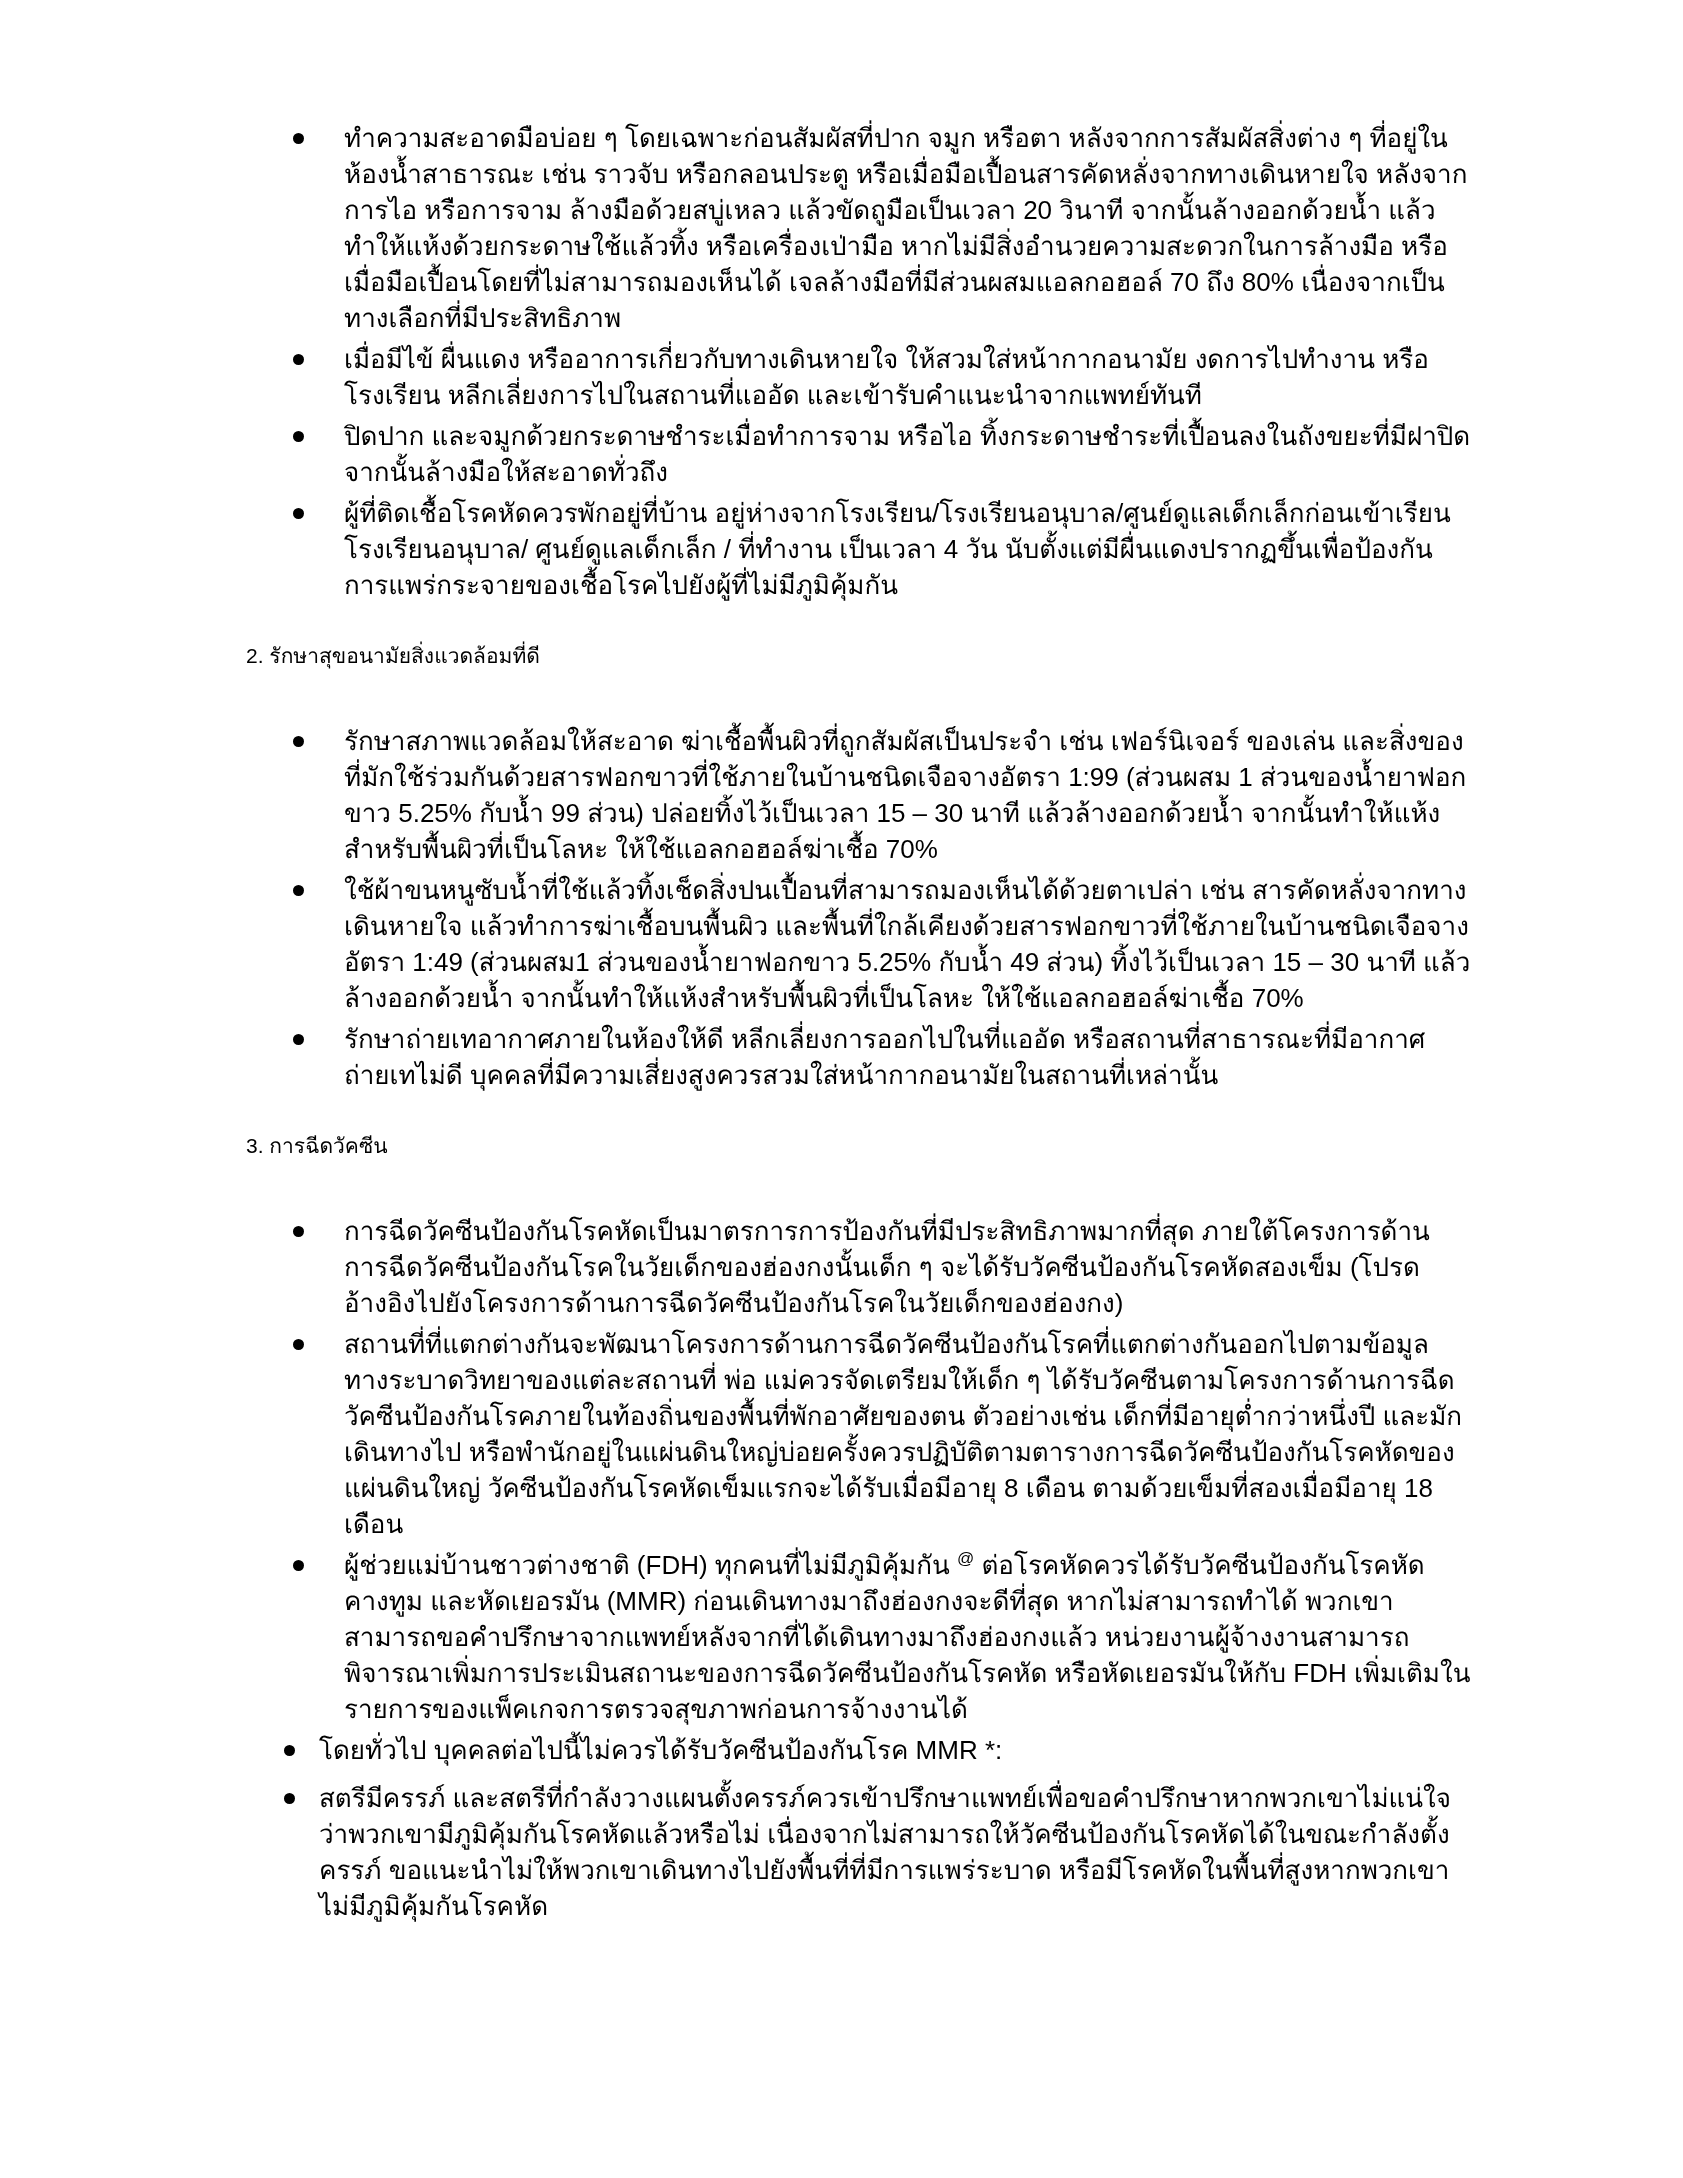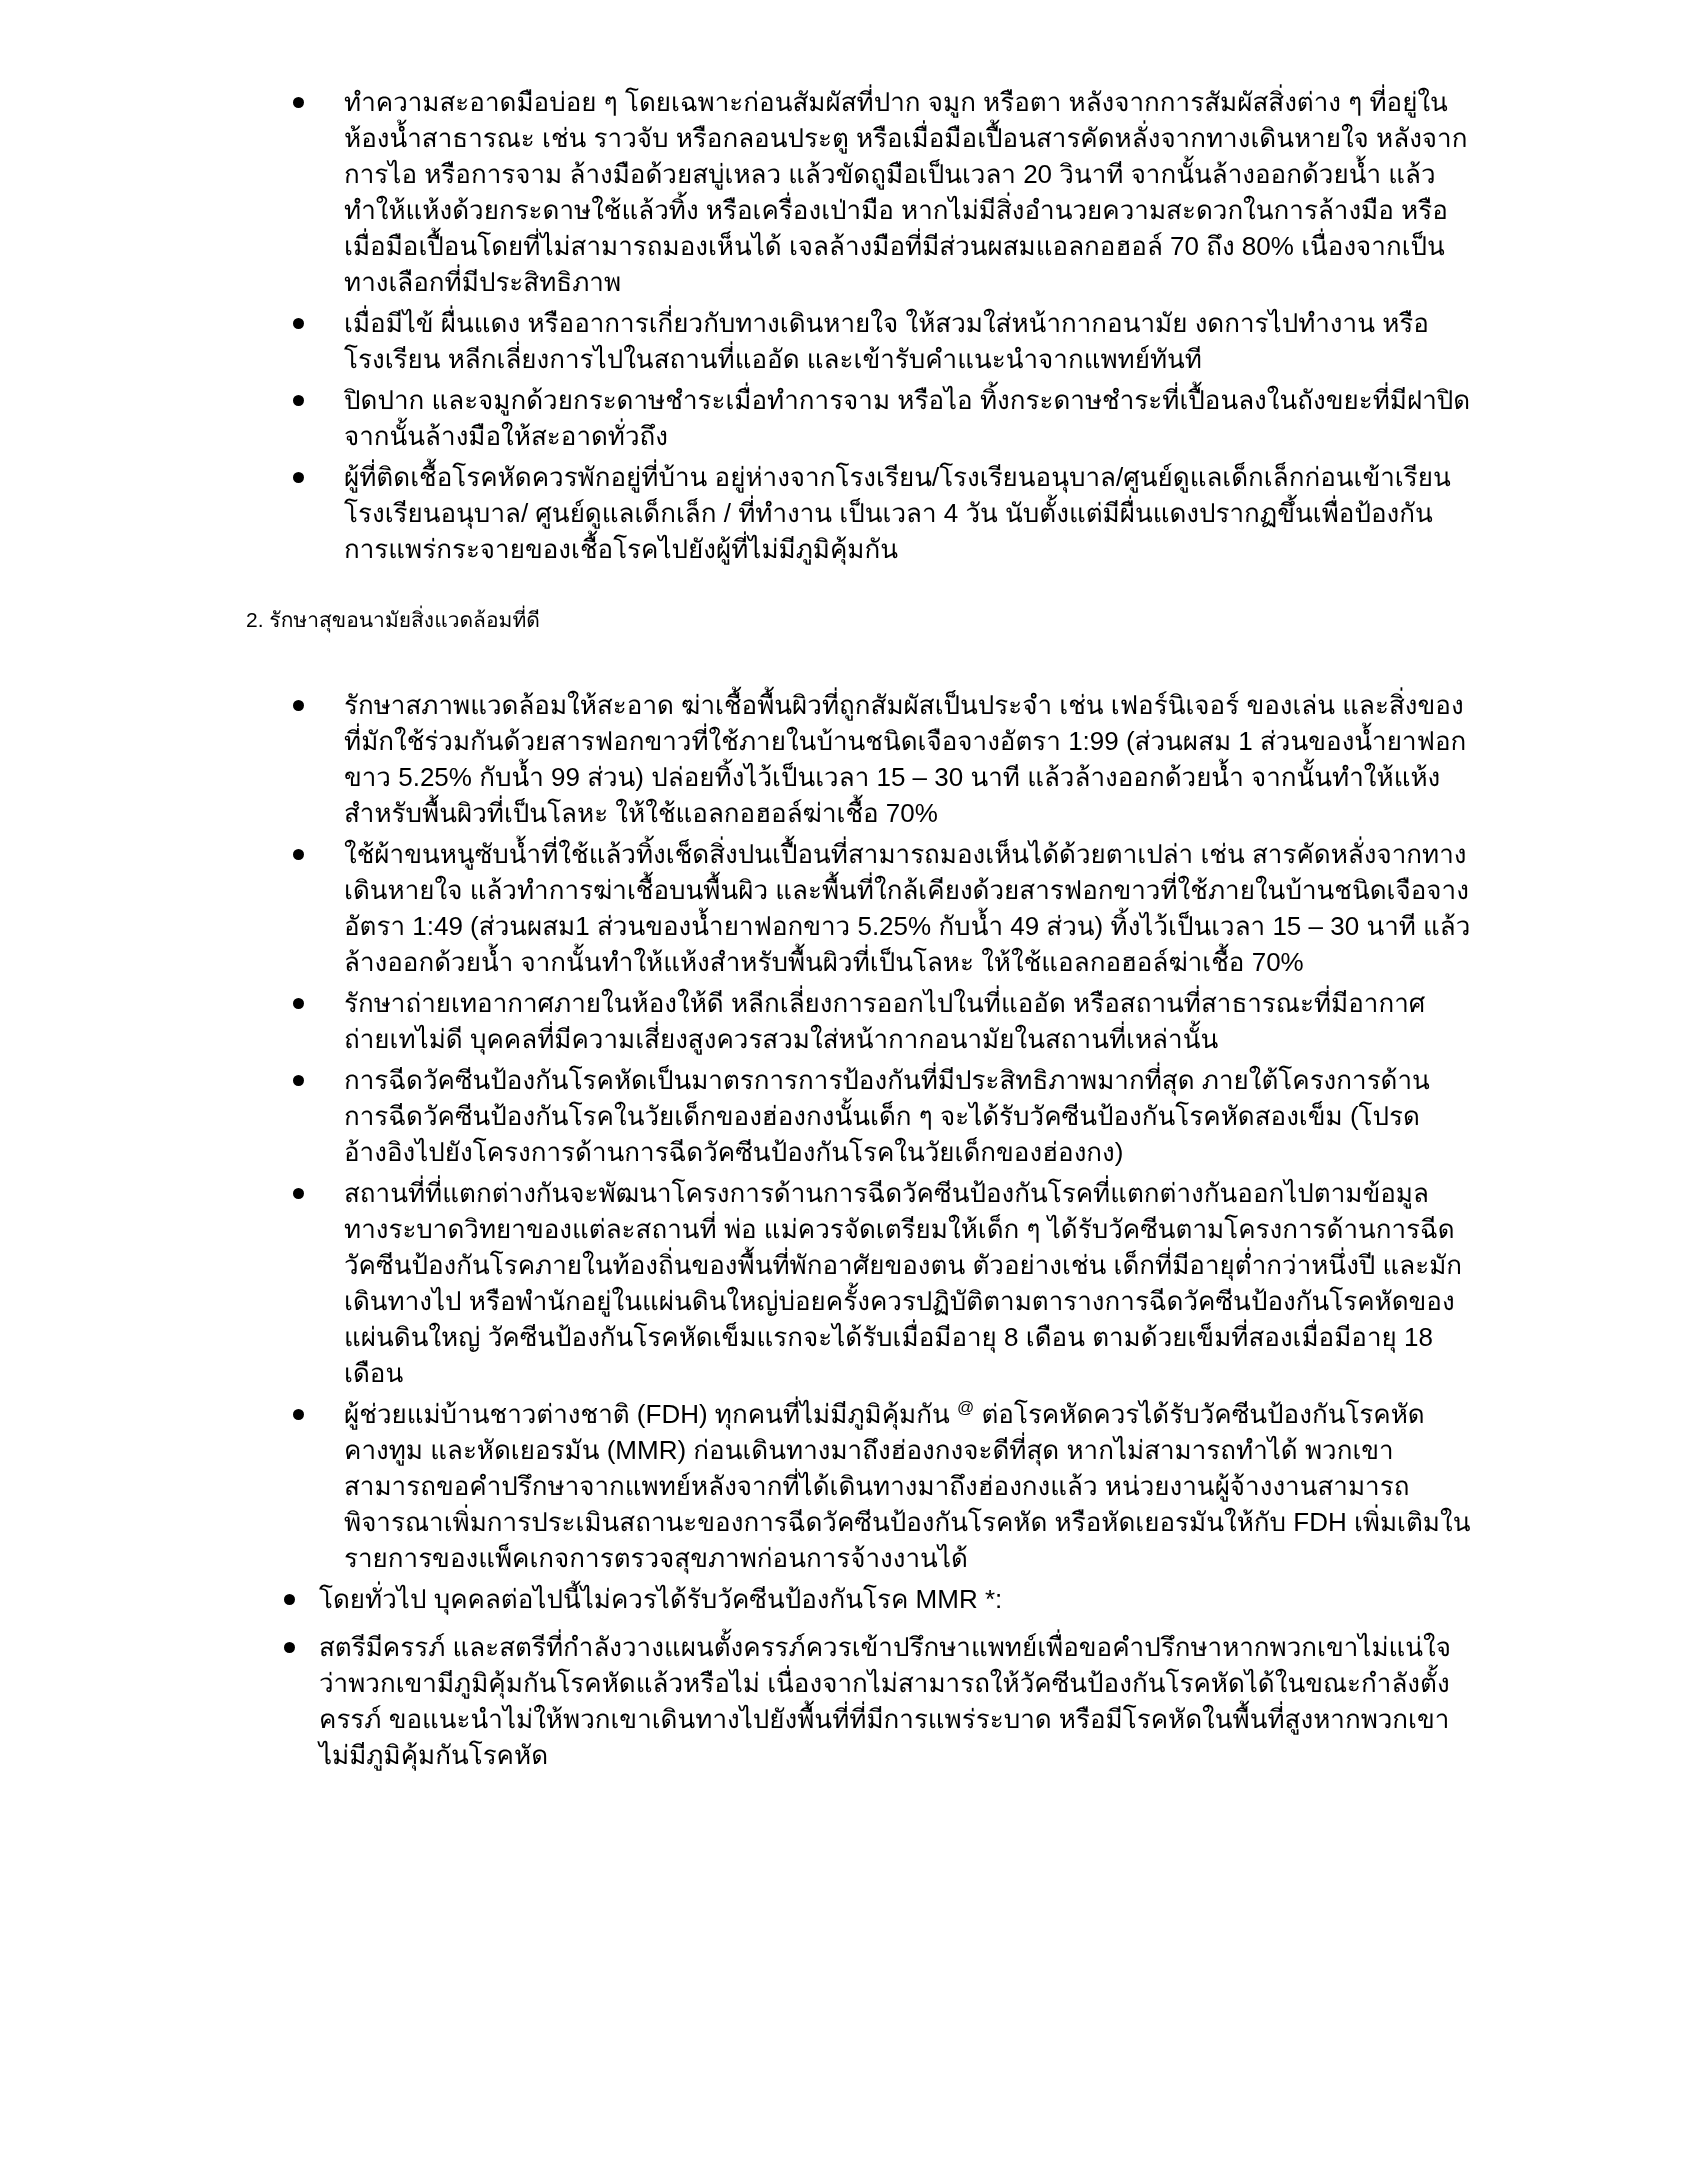--- a/index.html
+++ b/index.html
@@ -11,21 +11,21 @@
     width: 1683px;
     height: 2178px;
     font-family: "Liberation Sans", "DejaVu Sans", sans-serif;
     color: #000000;
     -webkit-font-smoothing: antialiased;
   }
   .page {
     box-sizing: border-box;
     width: 1683px;
     height: 2178px;
-    padding-top: 84px;
+    padding-top: 120px;
     overflow: hidden;
     background: #ffffff;
   }
   ul.blist {
     list-style: none;
     margin: 0 0 0 293px;
     padding: 0;
     width: 1180px;
   }
   ul.blist li {
@@ -99,20 +99,21 @@
     <li>
       <span class="dot"></span>
       <span>ใช้ผ้าขนหนูซับน้ำที่ใช้แล้วทิ้งเช็ดสิ่งปนเปื้อนที่สามารถมองเห็นได้ด้วยตาเปล่า เช่น สารคัดหลั่งจากทางเดินหายใจ แล้วทำการฆ่าเชื้อบนพื้นผิว และพื้นที่ใกล้เคียงด้วยสารฟอกขาวที่ใช้ภายในบ้านชนิดเจือจางอัตรา 1:49 (ส่วนผสม1 ส่วนของน้ำยาฟอกขาว 5.25% กับน้ำ 49 ส่วน) ทิ้งไว้เป็นเวลา 15 – 30 นาที แล้วล้างออกด้วยน้ำ จากนั้นทำให้แห้งสำหรับพื้นผิวที่เป็นโลหะ ให้ใช้แอลกอฮอล์ฆ่าเชื้อ 70%</span>
     </li>
     <li>
       <span class="dot"></span>
       <span>รักษาถ่ายเทอากาศภายในห้องให้ดี หลีกเลี่ยงการออกไปในที่แออัด หรือสถานที่สาธารณะที่มีอากาศถ่ายเทไม่ดี บุคคลที่มีความเสี่ยงสูงควรสวมใส่หน้ากากอนามัยในสถานที่เหล่านั้น</span>
     </li>
   </ul>
 
+  <h2 class="sec-heading">3. การฉีดวัคซีน</h2>
 
   <ul class="blist">
     <li>
       <span class="dot"></span>
       <span>การฉีดวัคซีนป้องกันโรคหัดเป็นมาตรการการป้องกันที่มีประสิทธิภาพมากที่สุด ภายใต้โครงการด้านการฉีดวัคซีนป้องกันโรคในวัยเด็กของฮ่องกงนั้นเด็ก ๆ จะได้รับวัคซีนป้องกันโรคหัดสองเข็ม (โปรดอ้างอิงไปยังโครงการด้านการฉีดวัคซีนป้องกันโรคในวัยเด็กของฮ่องกง)</span>
     </li>
     <li>
       <span class="dot"></span>
       <span>สถานที่ที่แตกต่างกันจะพัฒนาโครงการด้านการฉีดวัคซีนป้องกันโรคที่แตกต่างกันออกไปตามข้อมูลทางระบาดวิทยาของแต่ละสถานที่ พ่อ แม่ควรจัดเตรียมให้เด็ก ๆ ได้รับวัคซีนตามโครงการด้านการฉีดวัคซีนป้องกันโรคภายในท้องถิ่นของพื้นที่พักอาศัยของตน ตัวอย่างเช่น เด็กที่มีอายุต่ำกว่าหนึ่งปี และมักเดินทางไป หรือพำนักอยู่ในแผ่นดินใหญ่บ่อยครั้งควรปฏิบัติตามตารางการฉีดวัคซีนป้องกันโรคหัดของแผ่นดินใหญ่ วัคซีนป้องกันโรคหัดเข็มแรกจะได้รับเมื่อมีอายุ 8 เดือน ตามด้วยเข็มที่สองเมื่อมีอายุ 18 เดือน</span>
     </li>

